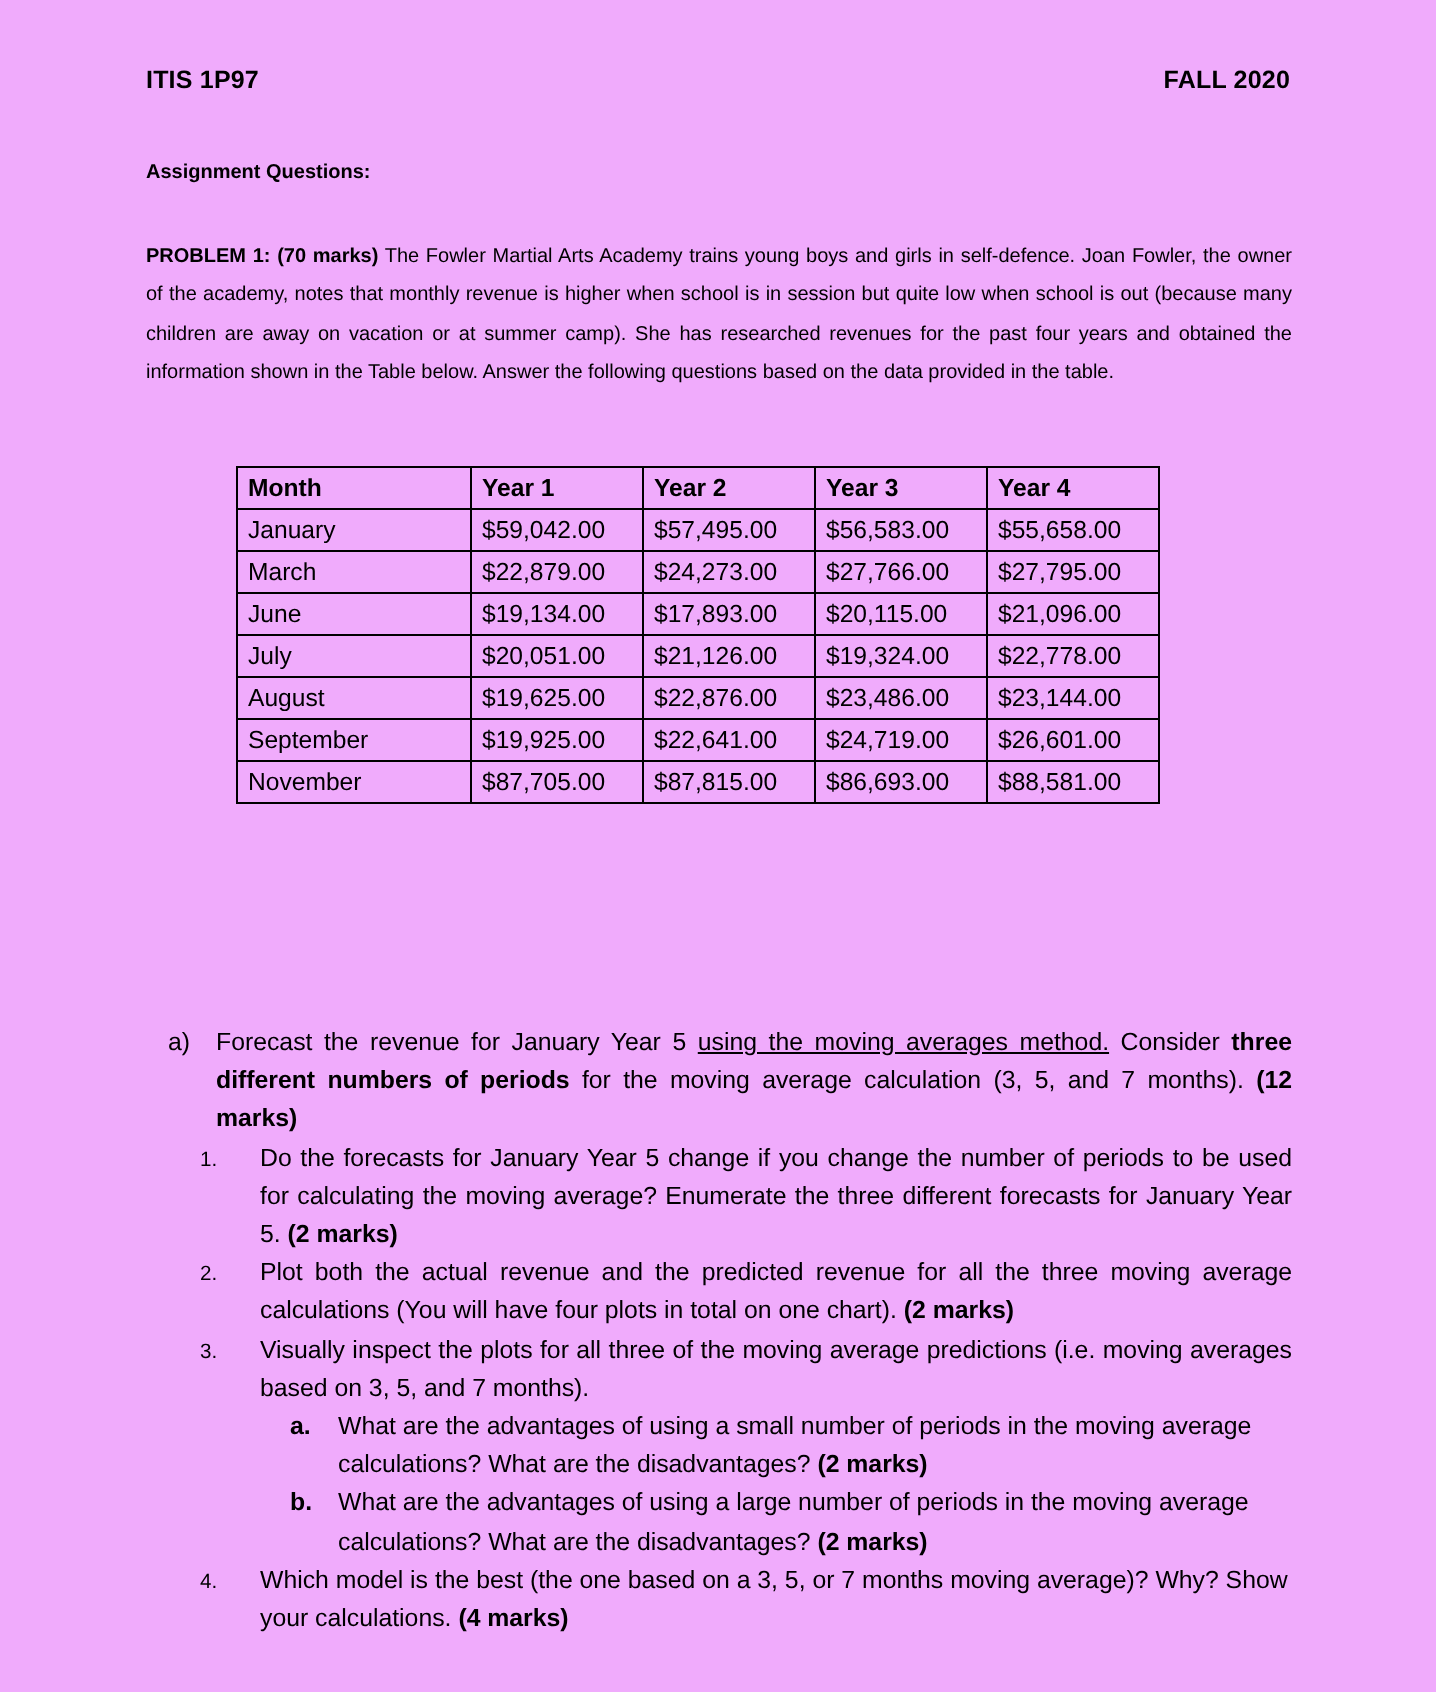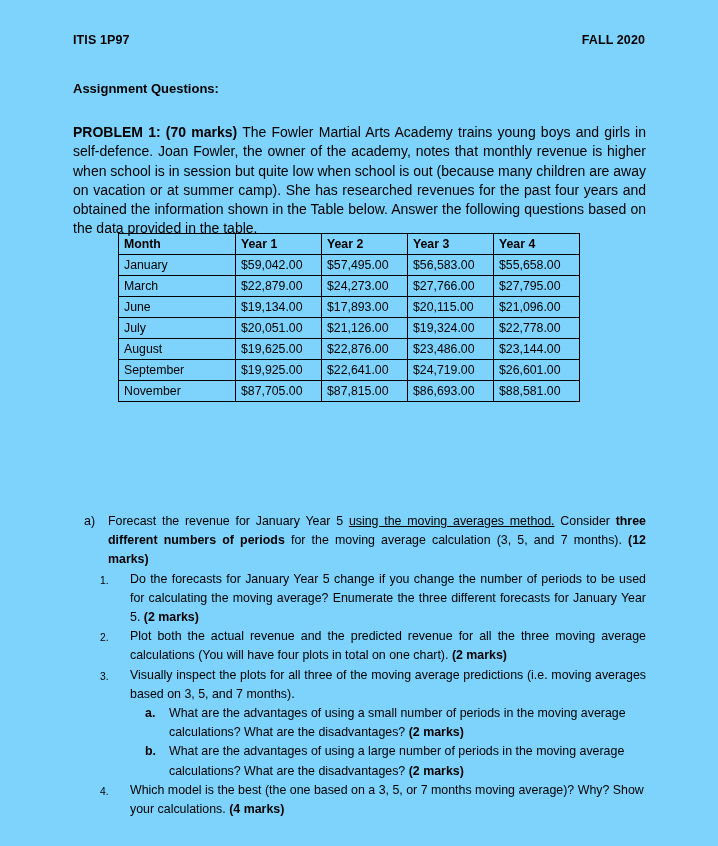--- a/index.html
+++ b/index.html
@@ -13,21 +13,21 @@
     font-family: "Liberation Sans", sans-serif;
     color: #000000;
     position: relative;
     overflow: hidden;
   }
   .page {
     position: absolute;
     left: 0; top: 0;
     width: 718px;
     height: 846px;
-    background: #7dd3fc;
+    background: #f0abfc;
   }
 
   
   .doc-header {
     position: absolute;
     left: 73px;
     top: 33px;
     width: 572px;
     display: flex;
     justify-content: space-between;
@@ -35,30 +35,30 @@
     font-size: 12.5px;
     font-weight: bold;
     letter-spacing: 0.1px;
   }
 
   
   .section-title {
     position: absolute;
     left: 73px;
     top: 81px;
-    font-size: 13px;
+    font-size: 10px;
     font-weight: bold;
   }
 
   .intro {
     position: absolute;
     left: 73px;
     top: 109px;
     width: 573px;
-    font-size: 14px;
+    font-size: 10px;
     line-height: 19.3px;
     text-align: justify;
     text-justify: inter-word;
   }
   .intro b { font-weight: bold; }
 
   
   .rev-table {
     position: absolute;
     left: 118px;

